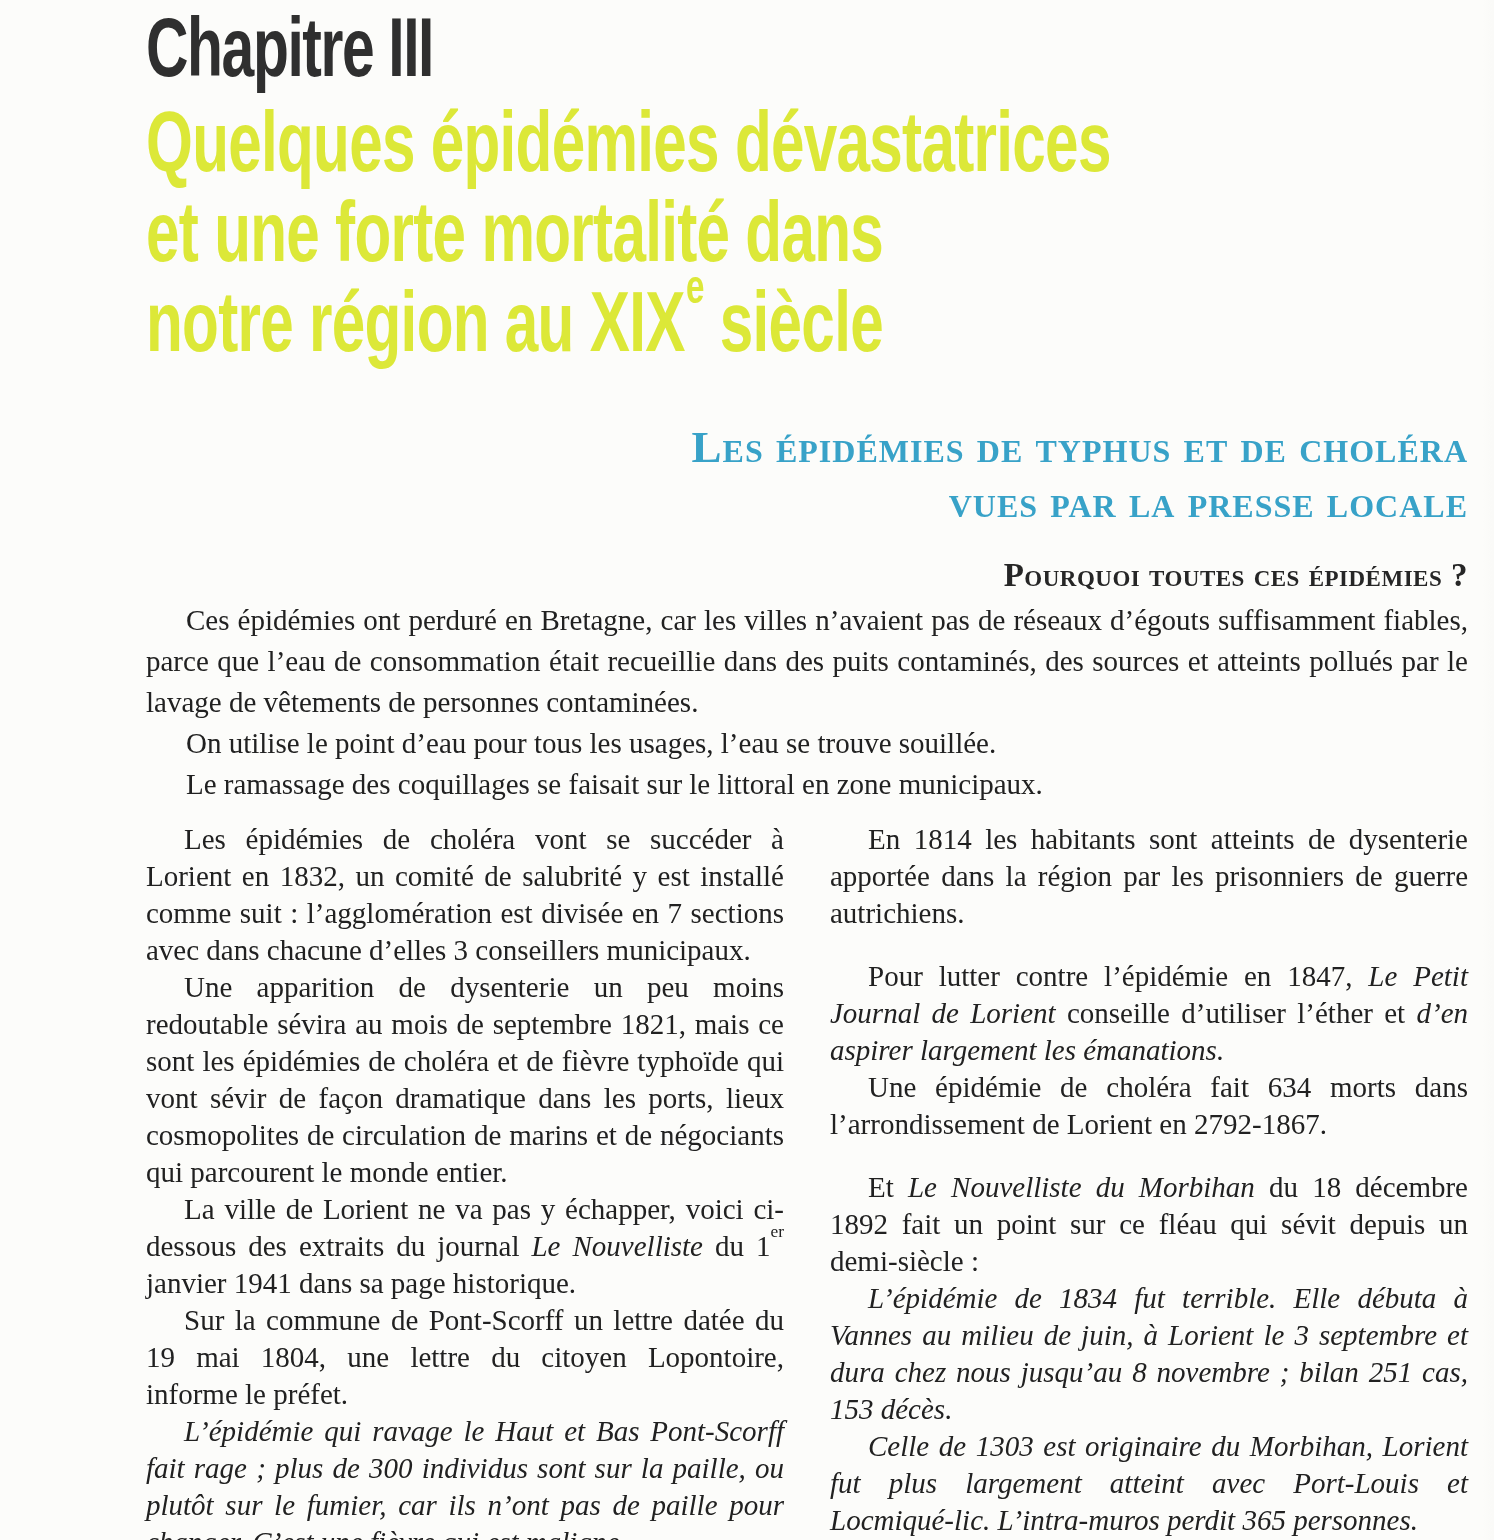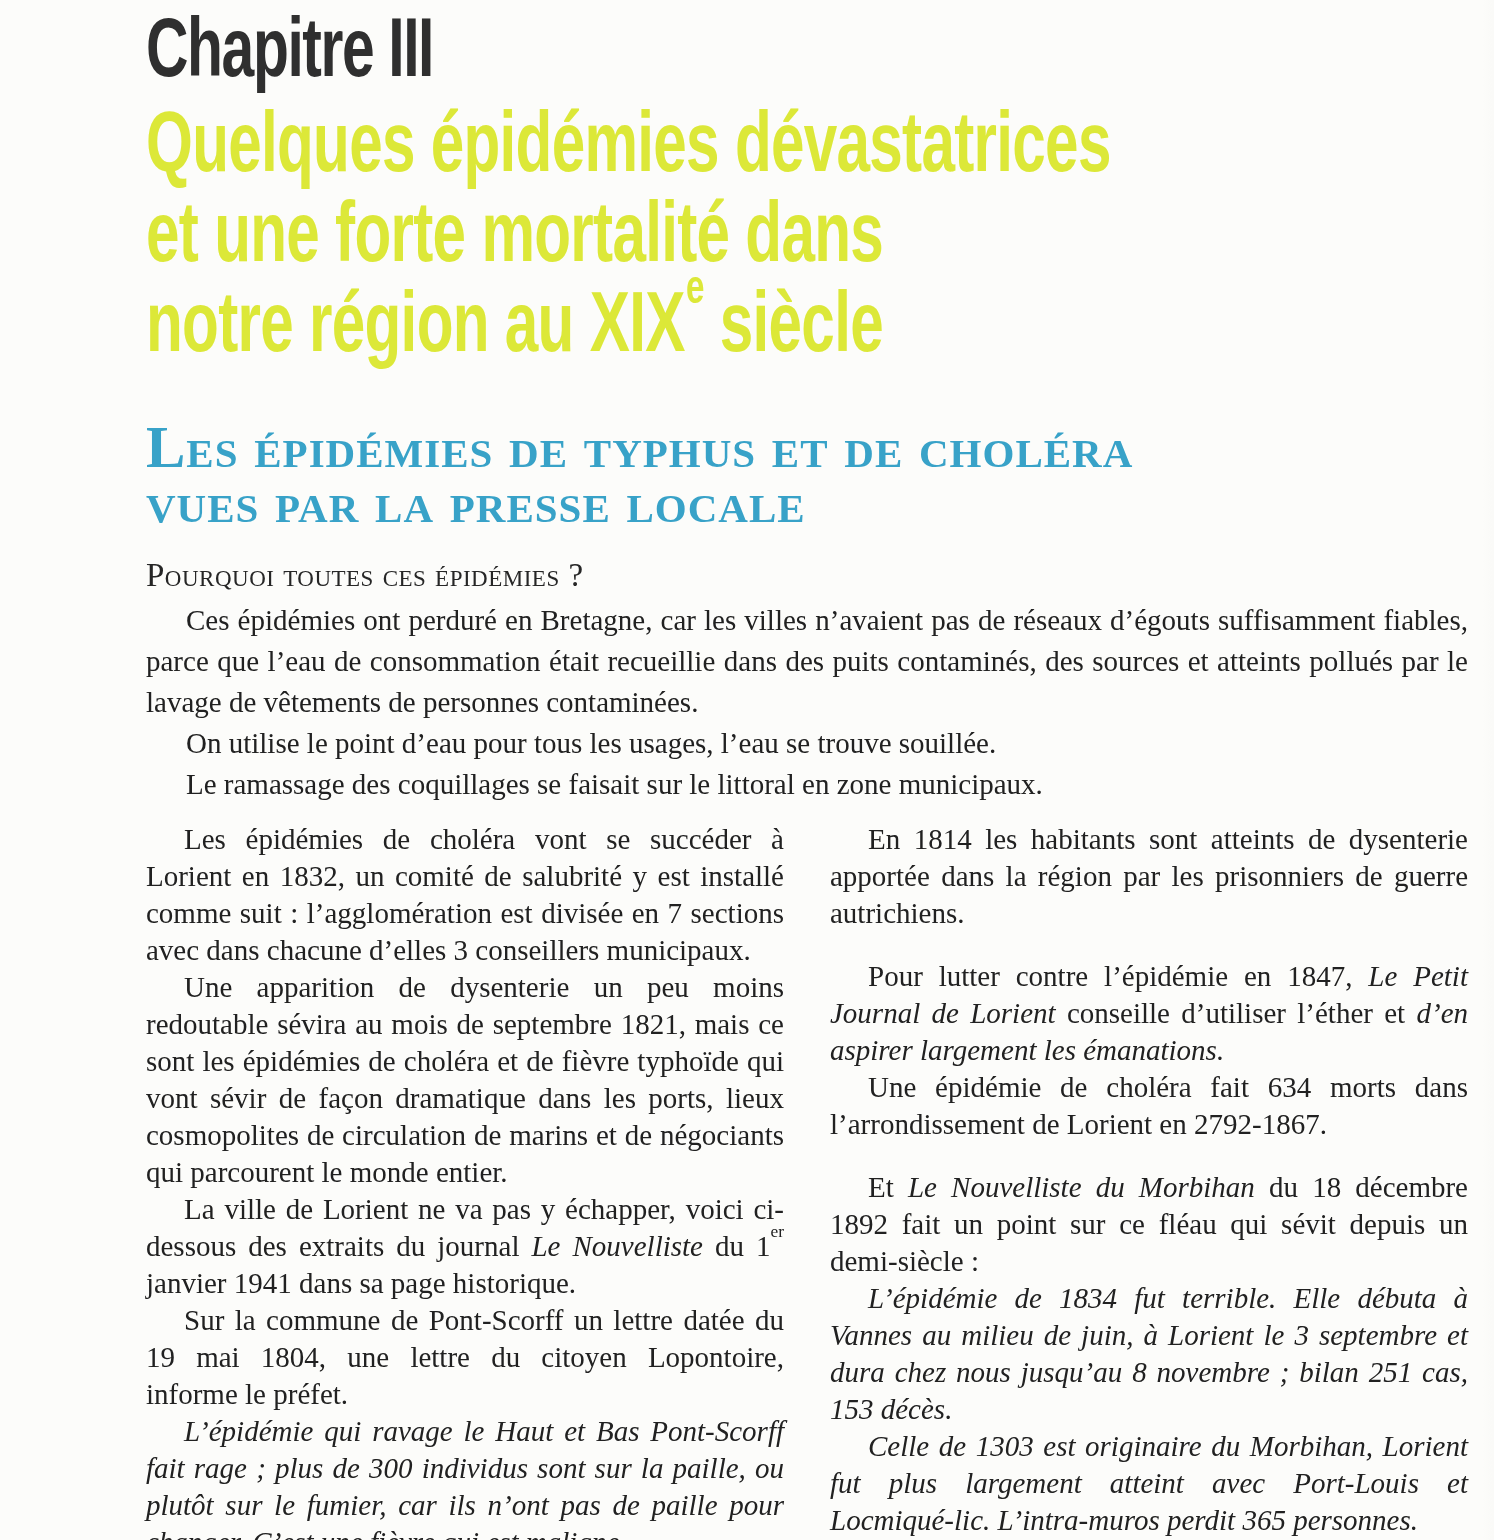--- a/index.html
+++ b/index.html
@@ -36,35 +36,37 @@
   }
 
   .chapter-title { margin-top: 6px; color: var(--title-green, #dce838); }
   .title-line { font-size: 86px; line-height: 90px; letter-spacing: -1px; }
   .title-sup { font-size: 0.55em; line-height: 0; position: relative; top: -0.38em; margin-left: 2px; }
 
   .section-heading {
     margin: 54px 0 0 0;
     font-variant: small-caps;
     font-weight: bold;
-    font-size: 59px;
+    font-size: 45px;
     line-height: 55px;
     letter-spacing: 1px;
     color: var(--heading-blue, #38a2c8);
+    text-align: right;
   }
   .sh-line { display: block; }
 
   .sub-heading {
     margin: 26px 0 0 0;
     font-variant: small-caps;
-    font-weight: normal;
+    font-weight: bold;
     font-size: 33px;
     line-height: 38px;
     letter-spacing: 0.5px;
     color: #262626;
+    text-align: right;
   }
 
   .intro { margin-top: 6px; max-width: 1330px; }
   .intro .body-p {
     margin: 0;
     text-align: justify;
     text-indent: 40px;
     font-size: 29px;
     line-height: 41px;
   }

